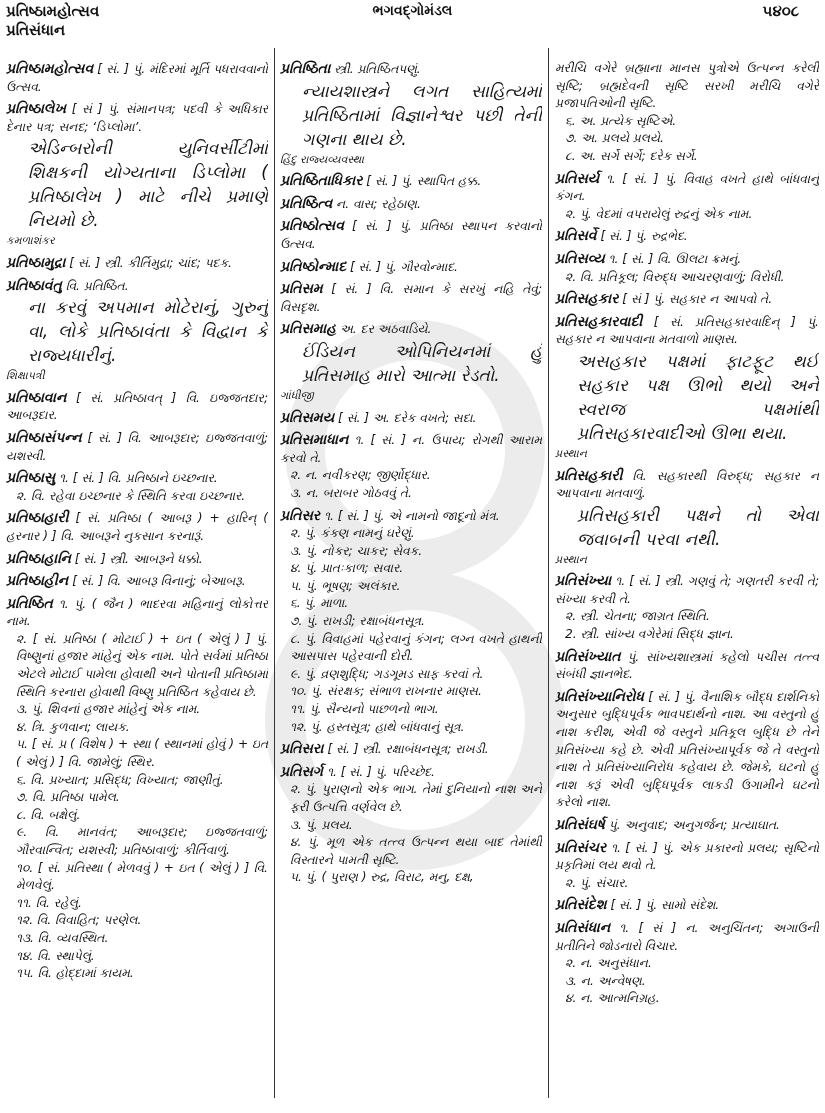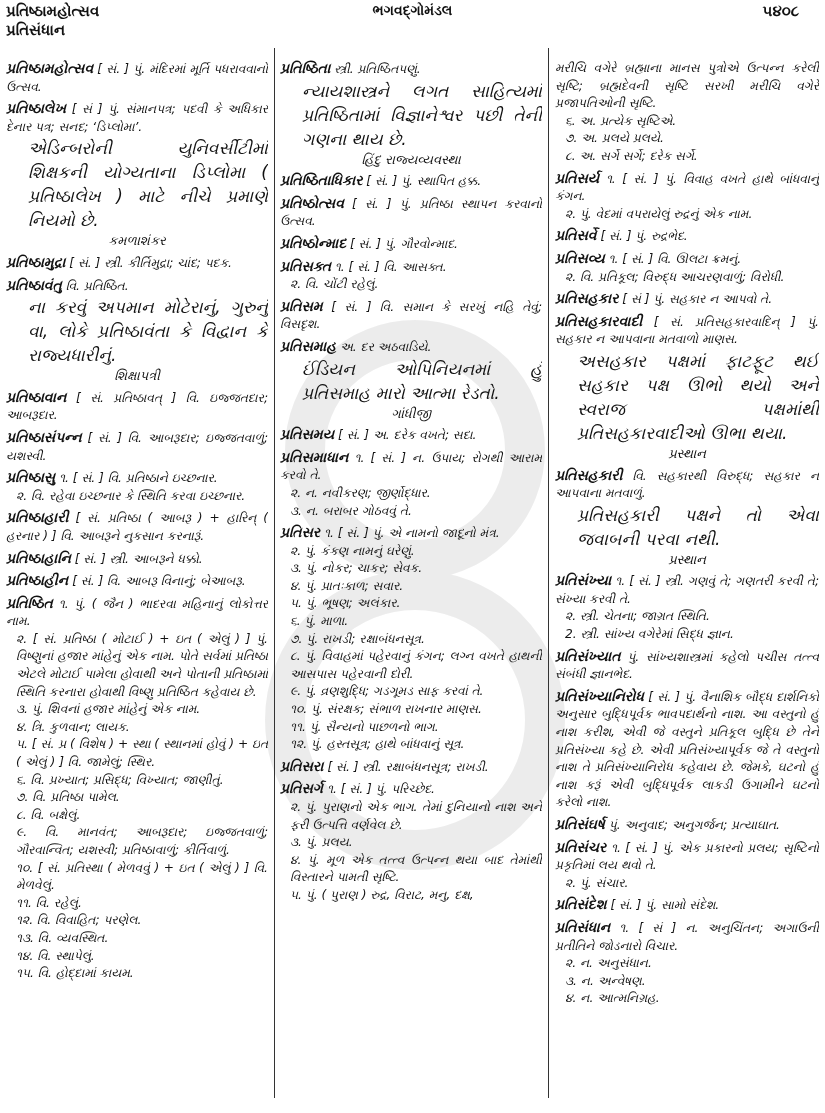--- a/index.html
+++ b/index.html
@@ -15,21 +15,21 @@
   .col{position:absolute;top:0;height:1069px;overflow:hidden;font-size:12.2px;line-height:17.6px;}
   .col1{left:6px;width:262px;}
   .col2{left:280px;width:262px;}
   .col3{left:555px;width:264px;}
   .rule{position:absolute;top:48px;width:1px;height:1050px;background:#333;}
   .r1{left:274px;} .r2{left:548px;}
   .entry{margin:0 0 4px 0;text-align:justify;}
   .hw{font-weight:bold;font-size:14px;}
   .sense{display:block;padding-left:10px;text-indent:0;}
   .quote{display:block;padding-left:22px;font-size:17px;line-height:24px;}
-  .src{display:block;text-align:center;font-size:13px;}
+  .src{display:block;text-align:left;font-size:11px;}
 </style>
 </head>
 <body>
 
 <svg class="watermark" viewBox="0 0 330 600">
   <circle cx="165" cy="150" r="110" fill="none" stroke="#000" stroke-width="40"></circle>
   <circle cx="165" cy="420" r="130" fill="none" stroke="#000" stroke-width="40"></circle>
 </svg>
 
 <div class="header">
@@ -54,23 +54,23 @@
       <div class="entry"><span class="hw">પ્રતિષ્ઠાસંપન્ન</span> <span>[ સં. ] વિ. આબરૂદાર; ઇજ્જતવાળું; યશસ્વી.</span></div>
       <div class="entry"><span class="hw">પ્રતિષ્ઠાસુ</span> <span>૧. [ સં. ] વિ. પ્રતિષ્ઠાને ઇચ્છનાર.</span><span class="sense">૨. વિ. રહેવા ઇચ્છનાર કે સ્થિતિ કરવા ઇચ્છનાર.</span></div>
       <div class="entry"><span class="hw">પ્રતિષ્ઠાહારી</span> <span>[ સં. પ્રતિષ્ઠા ( આબરૂ ) + હારિન્ ( હરનાર ) ] વિ. આબરૂને નુકસાન કરનારૂં.</span></div>
       <div class="entry"><span class="hw">પ્રતિષ્ઠાહાનિ</span> <span>[ સં. ] સ્ત્રી. આબરૂને ધક્કો.</span></div>
       <div class="entry"><span class="hw">પ્રતિષ્ઠાહીન</span> <span>[ સં. ] વિ. આબરૂ વિનાનું; બેઆબરૂ.</span></div>
       <div class="entry"><span class="hw">પ્રતિષ્ઠિત</span> <span>૧. પું. ( જૈન ) ભાદરવા મહિનાનું લોકોત્તર નામ.</span><span class="sense">૨. [ સં. પ્રતિષ્ઠા ( મોટાઈ ) + ઇત ( એલું ) ] પું. વિષ્ણુનાં હજાર માંહેનું એક નામ. પોતે સર્વમાં પ્રતિષ્ઠા એટલે મોટાઈ પામેલા હોવાથી અને પોતાની પ્રતિષ્ઠામાં સ્થિતિ કરનારા હોવાથી વિષ્ણુ પ્રતિષ્ઠિત કહેવાય છે.</span><span class="sense">૩. પું. શિવનાં હજાર માંહેનું એક નામ.</span><span class="sense">૪. ત્રિ. કુળવાન; લાયક.</span><span class="sense">૫. [ સં. પ્ર ( વિશેષ ) + સ્થા ( સ્થાનમાં હોવું ) + ઇત ( એલું ) ] વિ. જામેલું; સ્થિર.</span><span class="sense">૬. વિ. પ્રખ્યાત; પ્રસિદ્ધ; વિખ્યાત; જાણીતું.</span><span class="sense">૭. વિ. પ્રતિષ્ઠા પામેલ.</span><span class="sense">૮. વિ. બક્ષેલું.</span><span class="sense">૯. વિ. માનવંત; આબરૂદાર; ઇજ્જતવાળું; ગૌરવાન્વિત; યશસ્વી; પ્રતિષ્ઠાવાળું; કીર્તિવાળું.</span><span class="sense">૧૦. [ સં. પ્રતિસ્થા ( મેળવવું ) + ઇત ( એલું ) ] વિ. મેળવેલું.</span><span class="sense">૧૧. વિ. રહેલું.</span><span class="sense">૧૨. વિ. વિવાહિત; પરણેલ.</span><span class="sense">૧૩. વિ. વ્યવસ્થિત.</span><span class="sense">૧૪. વિ. સ્થાપેલું.</span><span class="sense">૧૫. વિ. હોદ્દામાં કાયમ.</span></div>
     </div>
   <div class="col col2">
       <div class="entry"><span class="hw">પ્રતિષ્ઠિતા</span> <span>સ્ત્રી. પ્રતિષ્ઠિતપણું.</span><span class="quote">ન્યાયશાસ્ત્રને લગત સાહિત્યમાં પ્રતિષ્ઠિતામાં વિજ્ઞાનેશ્વર પછી તેની ગણના થાય છે.</span><span class="src">હિંદુ રાજ્યવ્યવસ્થા</span></div>
       <div class="entry"><span class="hw">પ્રતિષ્ઠિતાધિકાર</span> <span>[ સં. ] પું. સ્થાપિત હક્ક.</span></div>
+      <div class="entry"><span class="hw">પ્રતિષ્ઠિત્વ</span> <span>ન. વાસ; રહેઠાણ.</span></div>
       <div class="entry"><span class="hw">પ્રતિષ્ઠોત્સવ</span> <span>[ સં. ] પું. પ્રતિષ્ઠા સ્થાપન કરવાનો ઉત્સવ.</span></div>
       <div class="entry"><span class="hw">પ્રતિષ્ઠોન્માદ</span> <span>[ સં. ] પું. ગૌરવોન્માદ.</span></div>
-      <div class="entry"><span class="hw">પ્રતિસક્ત</span> <span>૧. [ સં. ] વિ. આસક્ત.</span><span class="sense">૨. વિ. ચોંટી રહેલું.</span></div>
       <div class="entry"><span class="hw">પ્રતિસમ</span> <span>[ સં. ] વિ. સમાન કે સરખું નહિ તેવું; વિસદૃશ.</span></div>
       <div class="entry"><span class="hw">પ્રતિસમાહ</span> <span>અ. દર અઠવાડિયે.</span><span class="quote">ઈંડિયન ઓપિનિયનમાં હું પ્રતિસમાહ મારો આત્મા રેડતો.</span><span class="src">ગાંધીજી</span></div>
       <div class="entry"><span class="hw">પ્રતિસમય</span> <span>[ સં. ] અ. દરેક વખતે; સદા.</span></div>
       <div class="entry"><span class="hw">પ્રતિસમાધાન</span> <span>૧. [ સં. ] ન. ઉપાય; રોગથી આરામ કરવો તે.</span><span class="sense">૨. ન. નવીકરણ; જીર્ણોદ્ધાર.</span><span class="sense">૩. ન. બરાબર ગોઠવવું તે.</span></div>
       <div class="entry"><span class="hw">પ્રતિસર</span> <span>૧. [ સં. ] પું. એ નામનો જાદૂનો મંત્ર.</span><span class="sense">૨. પું. કંકણ નામનું ઘરેણું.</span><span class="sense">૩. પું. નોકર; ચાકર; સેવક.</span><span class="sense">૪. પું. પ્રાતઃકાળ; સવાર.</span><span class="sense">૫. પું. ભૂષણ; અલંકાર.</span><span class="sense">૬. પું. માળા.</span><span class="sense">૭. પું. રાખડી; રક્ષાબંધનસૂત્ર.</span><span class="sense">૮. પું. વિવાહમાં પહેરવાનું કંગન; લગ્ન વખતે હાથની આસપાસ પહેરવાની દોરી.</span><span class="sense">૯. પું. વ્રણશુદ્ધિ; ગડગૂમડ સાફ કરવાં તે.</span><span class="sense">૧૦. પું. સંરક્ષક; સંભાળ રાખનાર માણસ.</span><span class="sense">૧૧. પું. સૈન્યનો પાછળનો ભાગ.</span><span class="sense">૧૨. પું. હસ્તસૂત્ર; હાથે બાંધવાનું સૂત્ર.</span></div>
       <div class="entry"><span class="hw">પ્રતિસરા</span> <span>[ સં. ] સ્ત્રી. રક્ષાબંધનસૂત્ર; રાખડી.</span></div>
       <div class="entry"><span class="hw">પ્રતિસર્ગ</span> <span>૧. [ સં. ] પું. પરિચ્છેદ.</span><span class="sense">૨. પું. પુરાણનો એક ભાગ. તેમાં દુનિયાનો નાશ અને ફરી ઉત્પત્તિ વર્ણવેલ છે.</span><span class="sense">૩. પું. પ્રલય.</span><span class="sense">૪. પું. મૂળ એક તત્ત્વ ઉત્પન્ન થયા બાદ તેમાંથી વિસ્તારને પામતી સૃષ્ટિ.</span><span class="sense">૫. પું. ( પુરાણ ) રુદ્ર, વિરાટ, મનુ, દક્ષ,</span></div>
     </div>
   <div class="col col3">
       <div class="entry"><span>મરીચિ વગેરે બ્રહ્માના માનસ પુત્રોએ ઉત્પન્ન કરેલી સૃષ્ટિ; બ્રહ્મદેવની સૃષ્ટિ સરખી મરીચિ વગેરે પ્રજાપતિઓની સૃષ્ટિ.</span><span class="sense">૬. અ. પ્રત્યેક સૃષ્ટિએ.</span><span class="sense">૭. અ. પ્રલયે પ્રલયે.</span><span class="sense">૮. અ. સર્ગે સર્ગે; દરેક સર્ગે.</span></div>

